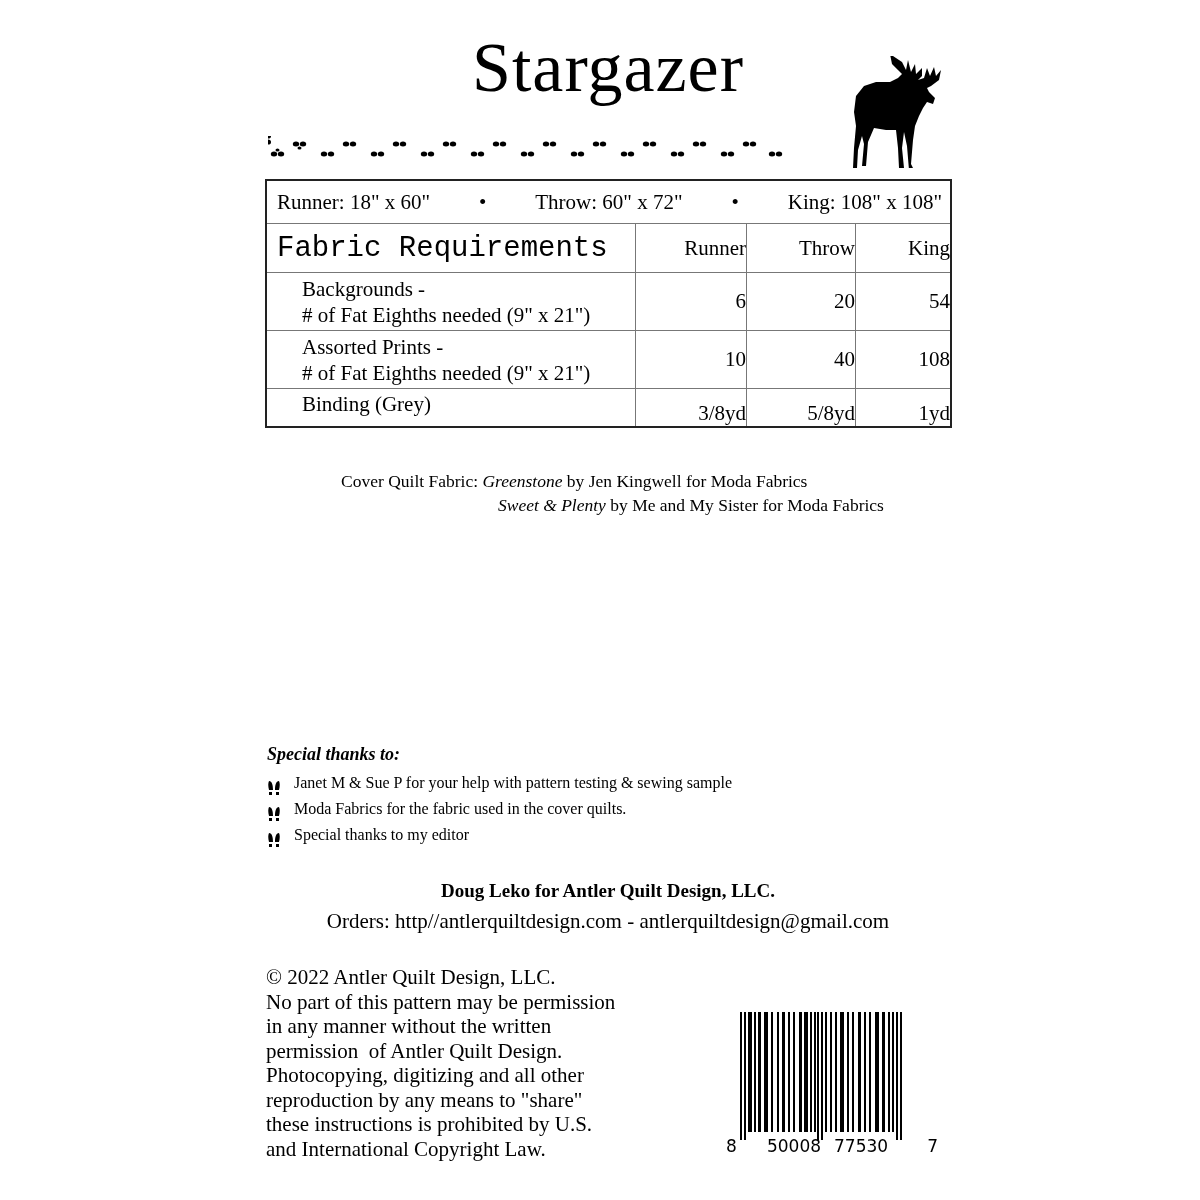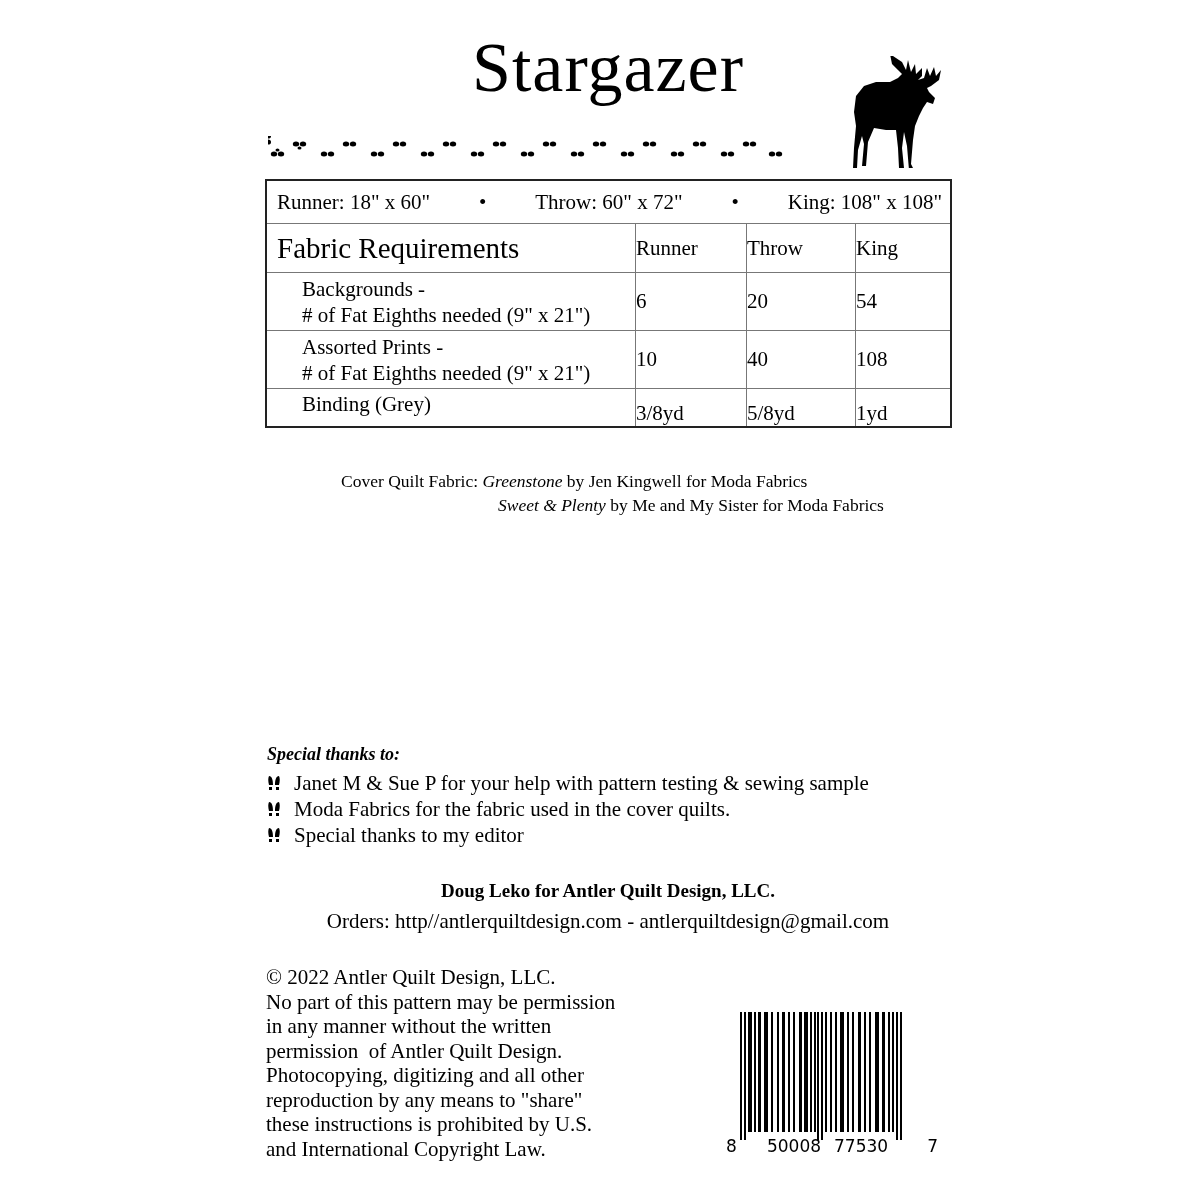--- a/index.html
+++ b/index.html
@@ -6,28 +6,28 @@
   body{width:1200px;height:1200px;position:relative;overflow:hidden;font-family:"Liberation Serif",serif;color:#000;}
   .abs{position:absolute;}
   .title{left:0;width:1216px;top:28px;text-align:center;font-size:70px;line-height:80px;letter-spacing:1px;}
   .tracks{left:268px;top:136px;width:520px;height:30px;}
   .moose{left:832px;top:56px;width:118px;height:112px;}
   table.req{position:absolute;left:265px;top:179px;width:687px;border-collapse:collapse;border:2px solid #222;font-size:21px;}
   table.req td{border:1px solid #777;padding:0;}
   .sizes td{height:42px;font-size:21px;}
   .sizes-row{display:flex;justify-content:space-between;padding:0 8px 0 10px;align-items:center;}
   .hdr td{height:48px;}
-  .hdr .h1{font-size:29px;padding-left:10px;}
-  .c{text-align:left;}
+  .hdr .h1{font-size:29px;padding-left:10px;font-family:Liberation Mono, monospace;}
+  .c{text-align:right;}
   .lbl{padding-left:35px !important;line-height:26px;}
   .r2 td{height:57px;}
   .r1 td{height:35px;margin-top:40px;}
   .credit{font-size:17.5px;line-height:24px;}
   .thanks-h{left:267px;top:744px;font-size:18px;font-weight:bold;font-style:italic;}
-  .bul{left:267px;font-size:21px;line-height:26px;display:flex;align-items:center;}
+  .bul{left:267px;font-size:16px;line-height:26px;display:flex;align-items:flex-end;}
   .hoof{width:14px;height:16px;margin-right:13px;}
   .center-b{left:0;width:1216px;text-align:center;font-size:19px;font-weight:bold;top:880px;}
   .orders{left:0;width:1216px;text-align:center;font-size:21px;top:909px;}
   .copy{left:266px;top:965px;font-size:21px;line-height:24.5px;width:400px;}
   .barcode{left:738px;top:1012px;width:200px;height:148px;}
 </style>
 </head>
 <body>
 
 <div class="abs title">Stargazer</div>

